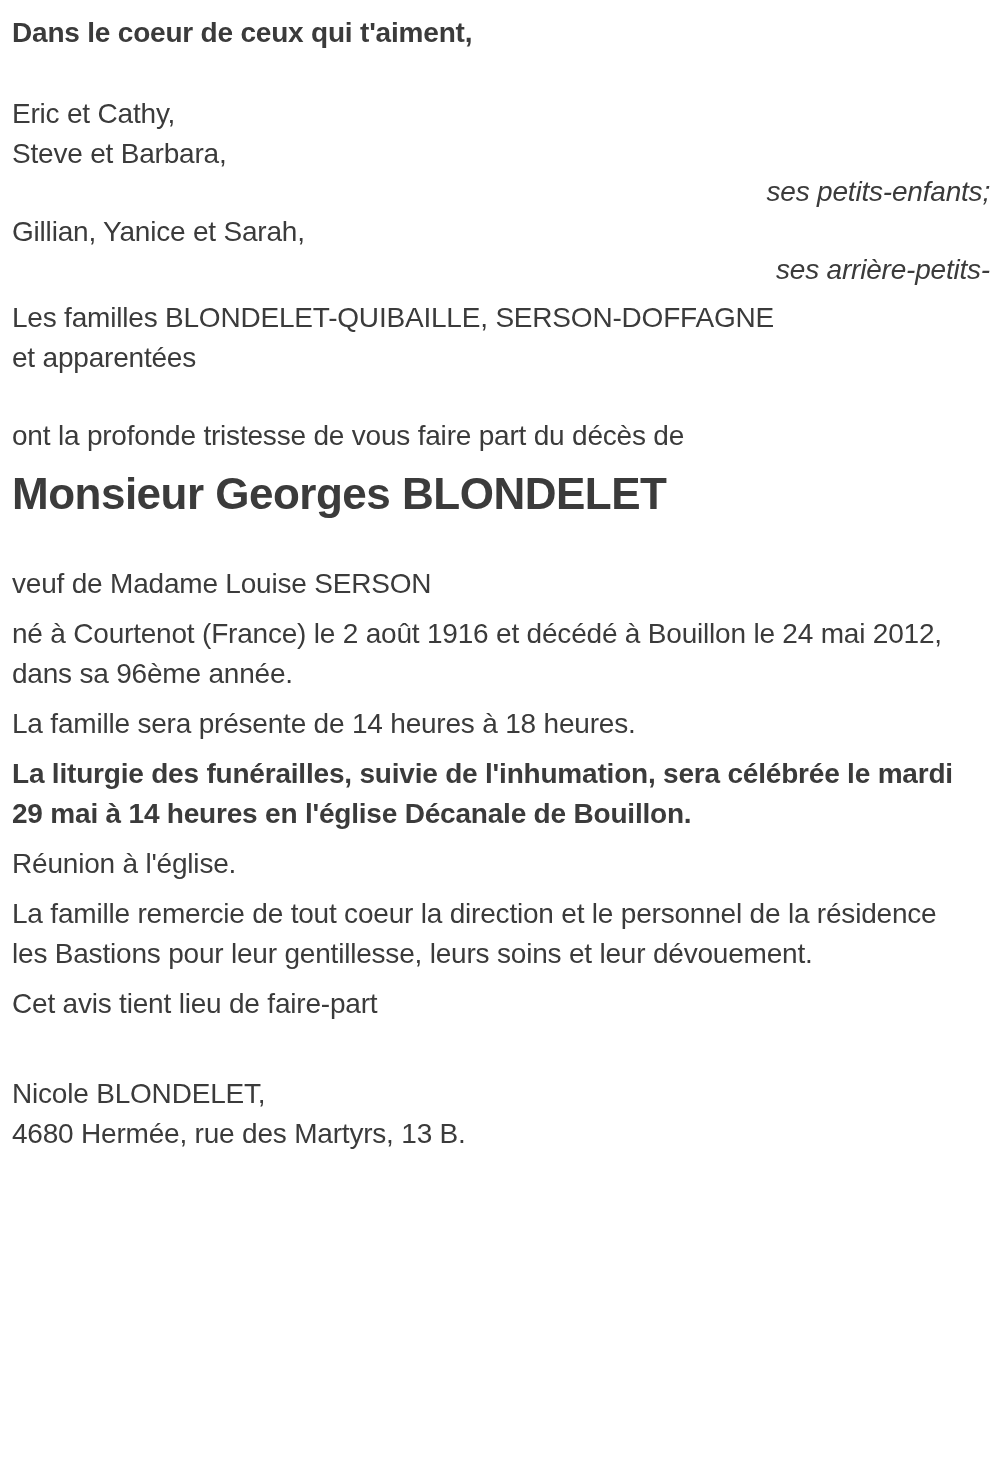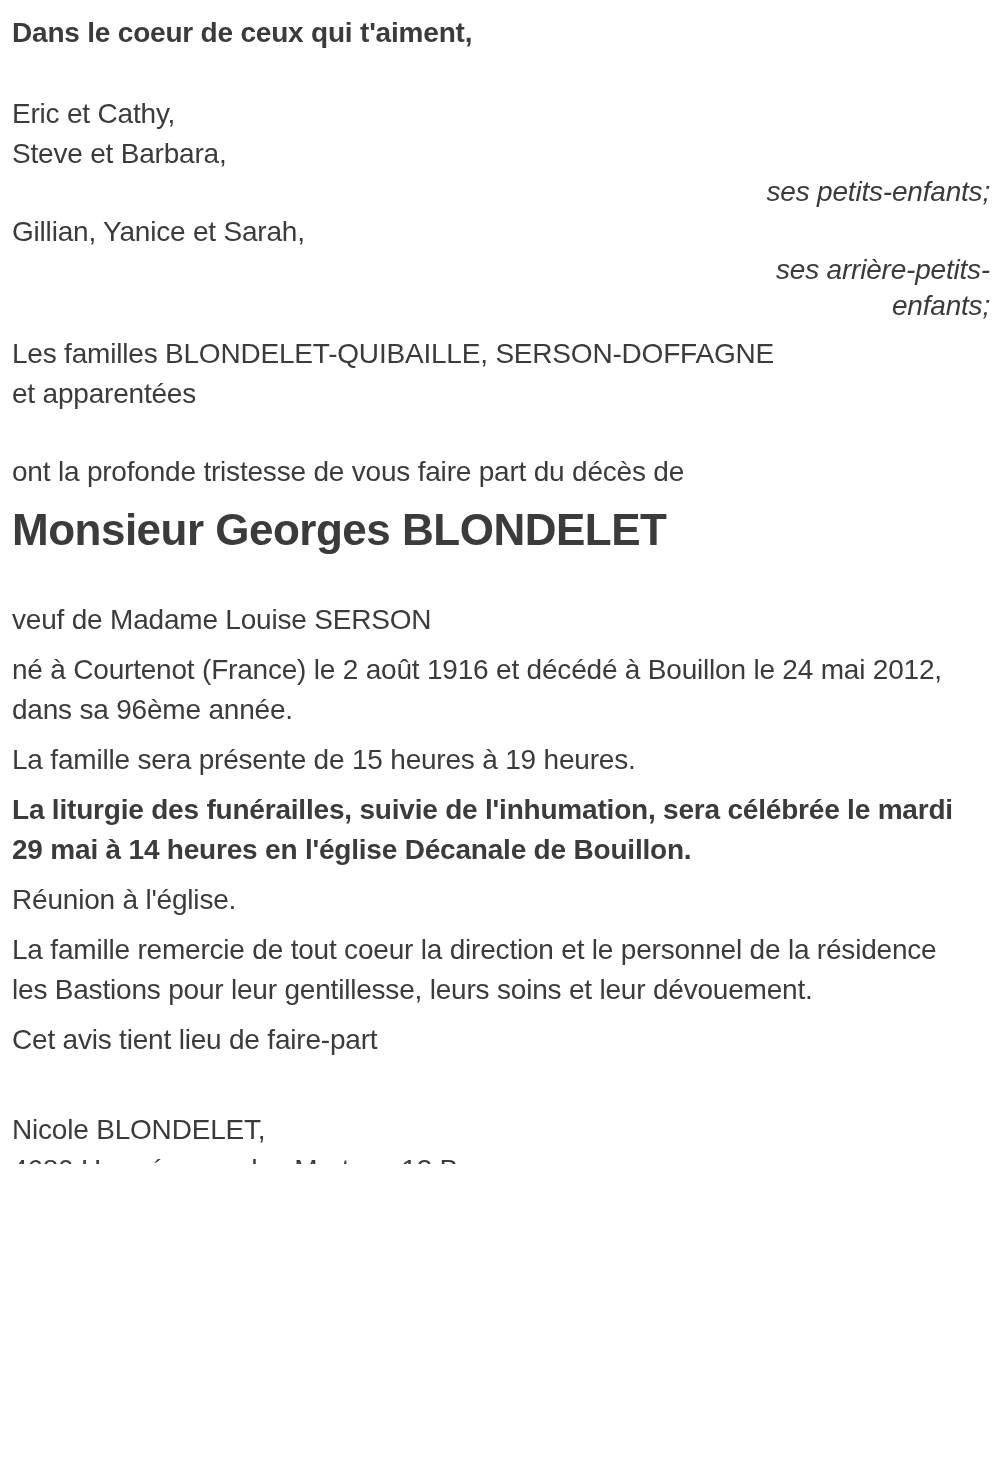--- a/index.html
+++ b/index.html
@@ -65,40 +65,39 @@
 
     <div class="family-group">
       <div class="name-line">Eric et Cathy,</div>
       <div class="name-line">Steve et Barbara,</div>
       <div class="relation-line">ses petits-enfants;</div>
     </div>
 
     <div class="family-group">
       <div class="name-line">Gillian, Yanice et Sarah,</div>
       <div class="relation-line">ses arrière-petits-</div>
-      <div class="relation-line">enfants;</div>
     </div>
 
     <div class="families-block">
       <div class="name-line">Les familles BLONDELET-QUIBAILLE, SERSON-DOFFAGNE</div>
       <div class="name-line">et apparentées</div>
     </div>
 
   </div>
 
   <div class="intro-line">ont la profonde tristesse de vous faire part du décès de</div>
 
   <div class="deceased-title">Monsieur Georges BLONDELET</div>
 
   <div class="widower-line">veuf de Madame Louise SERSON</div>
 
   <div class="para first-para">né à Courtenot (France) le 2 août 1916 et décédé à Bouillon le 24 mai 2012, dans sa 96ème année.</div>
 
 
-  <div class="para">La famille sera présente de 15 heures à 19 heures.</div>
+  <div class="para">La famille sera présente de 14 heures à 18 heures.</div>
 
   <div class="para bold">La liturgie des funérailles, suivie de l'inhumation, sera célébrée le mardi 29 mai à 14 heures en l'église Décanale de Bouillon.</div>
 
   <div class="para">Réunion à l'église.</div>
 
   <div class="para">La famille remercie de tout coeur la direction et le personnel de la résidence les Bastions pour leur gentillesse, leurs soins et leur dévouement.</div>
 
   <div class="para">Cet avis tient lieu de faire-part</div>
 
   <div class="contact-block">

